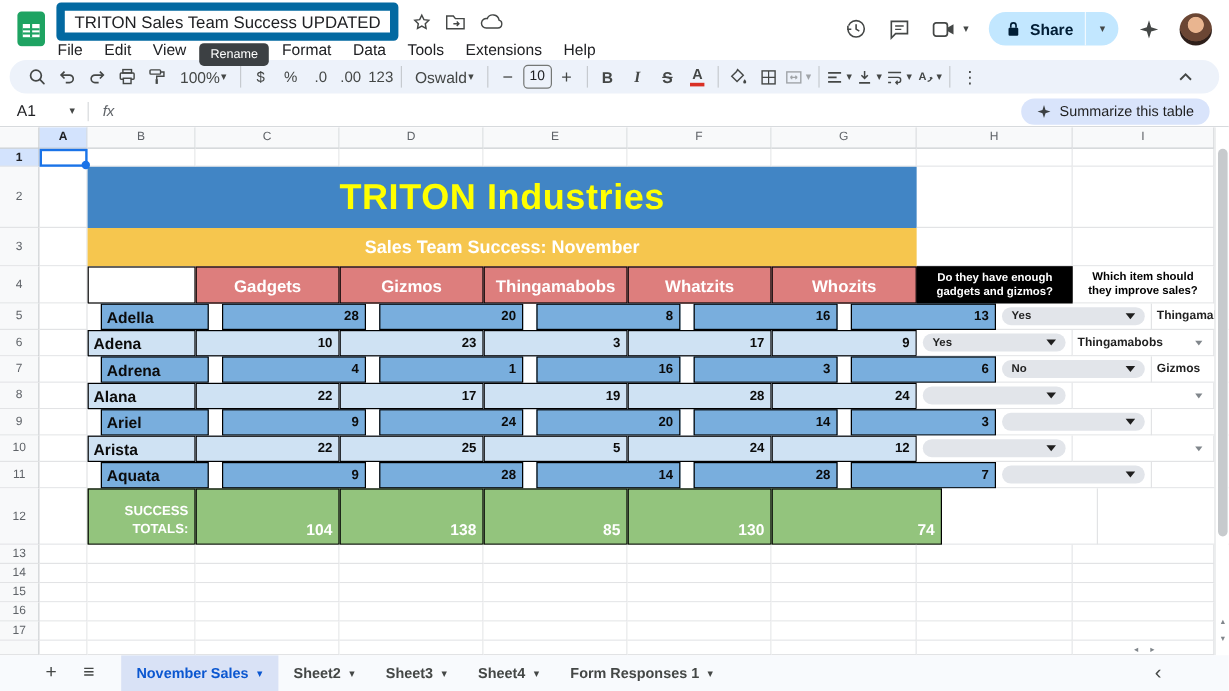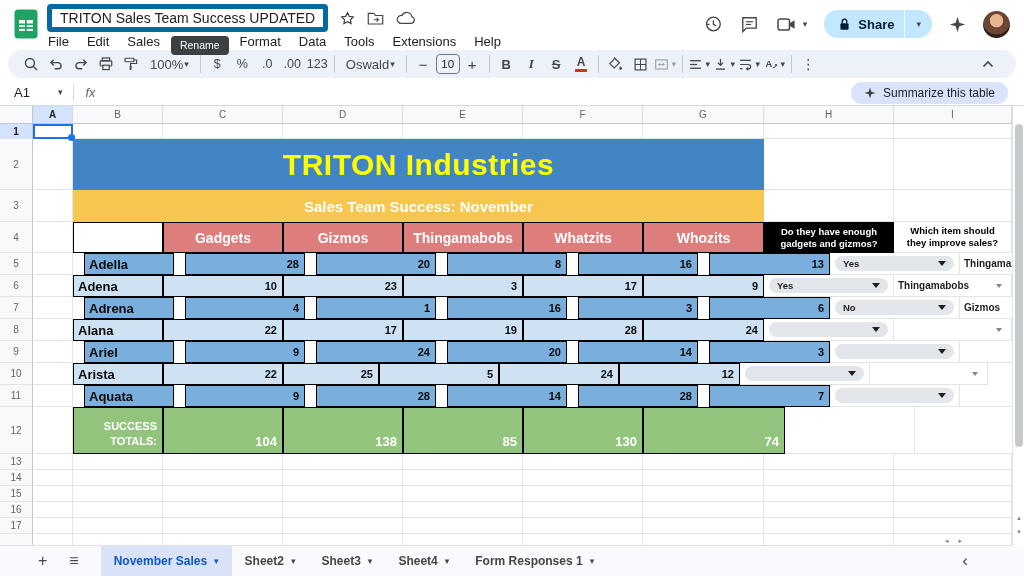--- a/index.html
+++ b/index.html
@@ -5,21 +5,21 @@
   * { margin:0; padding:0; box-sizing:border-box; }
   html,body { width:1024px; height:576px; overflow:hidden; background:#fff;
     font-family:"Liberation Sans", sans-serif; }
   .app { position:relative; width:1024px; height:576px; background:#fff; }
 
   
   .topbar { height:48px; display:flex; align-items:flex-start; padding:7px 14px 0 14px; }
   .sheets-logo { width:24px; height:30px; margin-top:2px; cursor:pointer; }
   .title-block { flex:1; margin-left:9px; }
   .title-row { display:flex; align-items:center; height:22px; }
-  .title-box { border:5px solid #0369a1; border-radius:4px; padding:1px 8px; font-size:14px;
+  .title-box { border:7px solid #0369a1; border-radius:4px; padding:1px 8px; font-size:14px;
     color:#202124; white-space:nowrap; }
   .title-icons { display:flex; align-items:center; gap:12px; margin-left:12px; }
   .menu-bar { display:flex; align-items:center; height:22px; margin-top:1px; margin-left:-8px; }
   .menu-item { font-size:13px; color:#202124; padding:2px 9px; border-radius:4px; cursor:pointer; }
   .rename-tooltip { background:#3c4043; color:#fff; font-size:10.5px; padding:3px 9px 4px;
     border-radius:4px; transform:translateY(4px); margin:0 2px; white-space:nowrap; }
   .top-actions { display:flex; align-items:center; gap:17px; margin-top:3px; }
   .icon-btn { display:flex; align-items:center; cursor:pointer; }
   .caret { font-size:9px; color:#444746; line-height:1; }
   .share-pill { display:flex; align-items:center; height:28px; background:var(--share-bg);
@@ -181,21 +181,21 @@
           <span class="icon-btn">
             <svg width="19" height="14" viewBox="0 0 22 16">
                 <path d="M6 14.2 a4.6 4.6 0 1 1 1 -9.1 A6 6 0 0 1 18.4 6.6 a3.9 3.9 0 0 1 -1.3 7.6 z" fill="none" stroke="#444746" stroke-width="1.4"></path>
               </svg>
           </span>
         </span>
       </div>
       <nav class="menu-bar">
           <span class="menu-item">File</span>
           <span class="menu-item">Edit</span>
-          <span class="menu-item">Sales</span>
+          <span class="menu-item">View</span>
           <span class="rename-tooltip">Rename</span>
           <span class="menu-item">Format</span>
           <span class="menu-item">Data</span>
           <span class="menu-item">Tools</span>
           <span class="menu-item">Extensions</span>
           <span class="menu-item">Help</span>
         </nav>
     </div>
     <div class="top-actions">
       <span class="icon-btn">
@@ -532,21 +532,21 @@
           <div class="cell imp-cell" style="width: 118px;">
             <span class="imp-text"></span>
             <span class="imp-tri"></span>
           </div>
         </div>
         <div class="grid-row" style="height: 22px;">
           <div class="row-header">10</div>
           <div class="cell" style="width: 40px;"></div>
           <div class="cell tb name-cell light" style="width: 90px;">Arista</div>
           <div class="cell tb num-cell light" style="width: 120px;">22</div>
-          <div class="cell tb num-cell light" style="width: 96px;">25</div>
+          <div class="cell tb num-cell light" style="width: 120px;">25</div>
           <div class="cell tb num-cell light" style="width: 120px;">5</div>
           <div class="cell tb num-cell light" style="width: 120px;">24</div>
           <div class="cell tb num-cell light" style="width: 121px;">12</div>
           <div class="cell dd-cell" style="width: 130px;">
             <div class="dd-pill">
               <span class="dd-text"></span>
               <span class="dd-tri"></span>
             </div>
           </div>
           <div class="cell imp-cell" style="width: 118px;">

